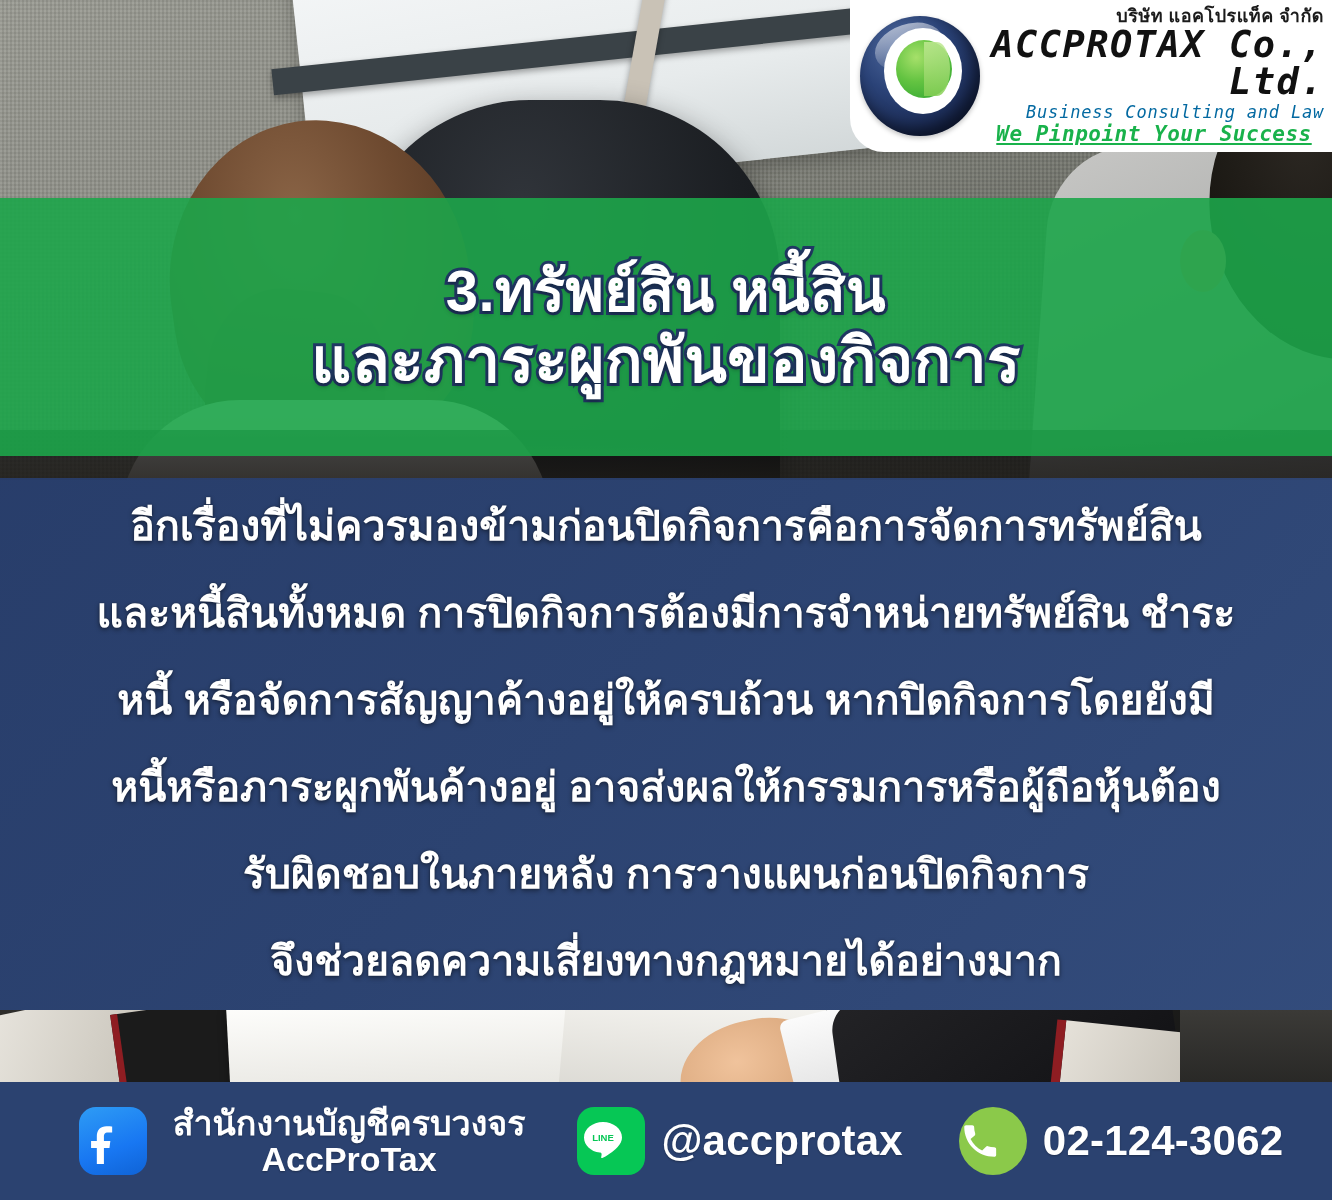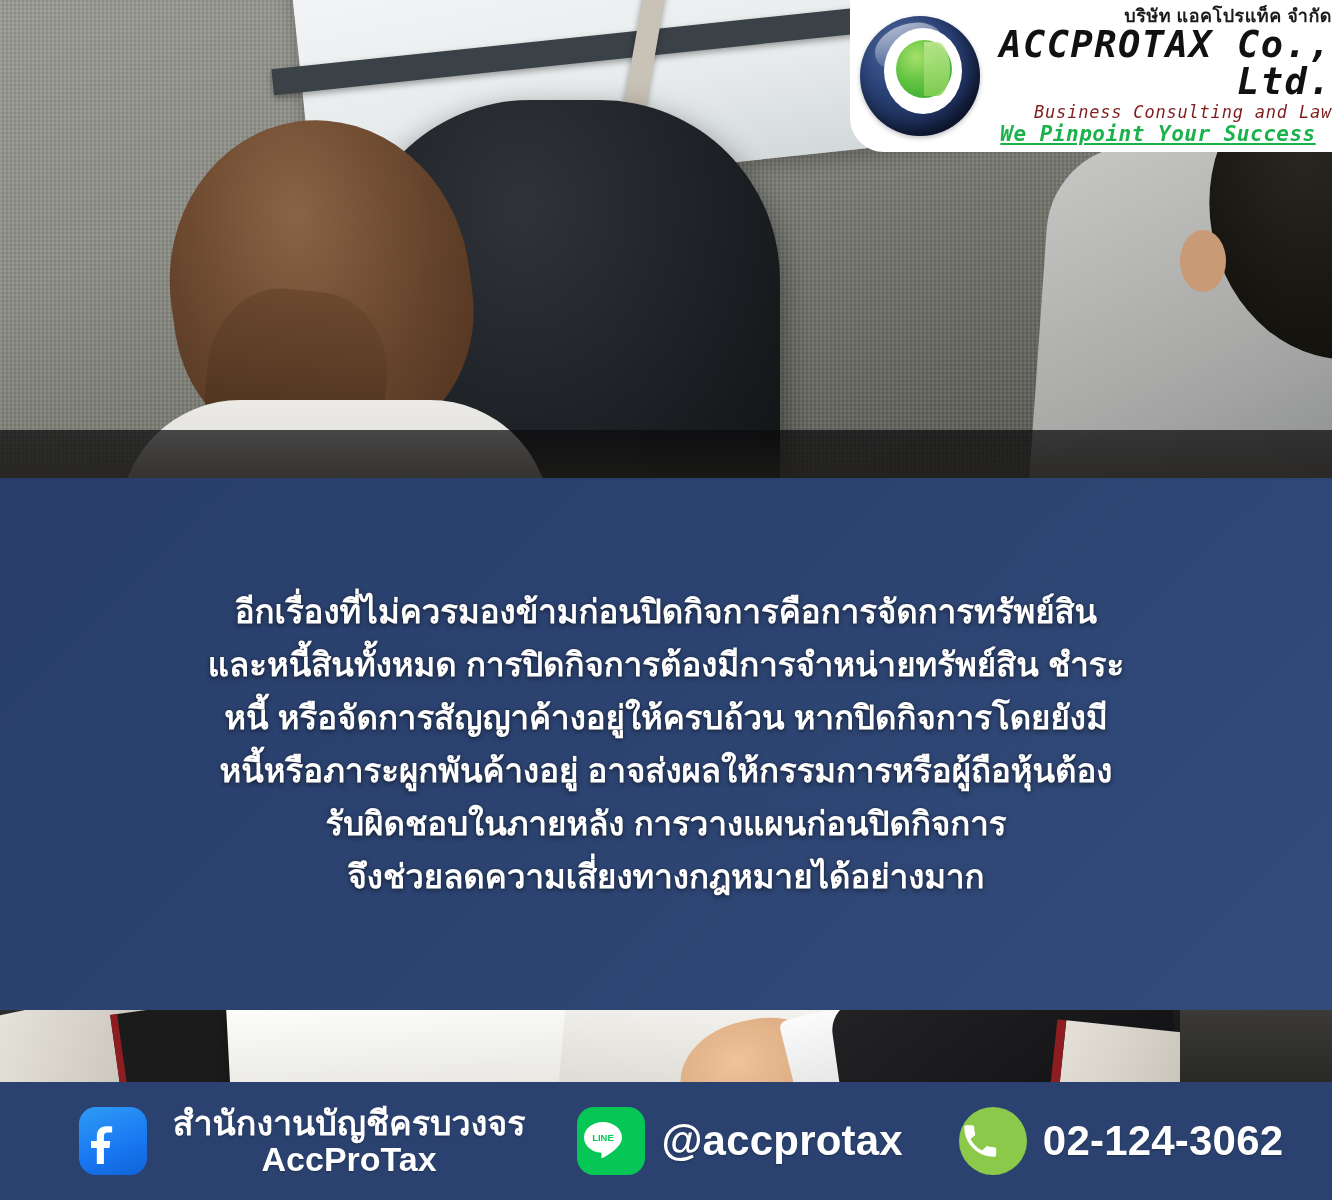--- a/index.html
+++ b/index.html
@@ -94,22 +94,22 @@
   .title-line.l2{font-size:62px;margin-top:6px;}
 
   
   .blue-band{
     position:absolute;left:0;top:478px;width:1332px;height:532px;
     background:linear-gradient(135deg,rgba(40,62,110,.90) 0%,rgba(44,68,118,.88) 45%,rgba(52,78,130,.88) 100%);
     display:flex;flex-direction:column;align-items:center;justify-content:center;
     padding:10px 46px;
   }
   .body-line{
-    color:#ffffff;font-weight:bold;font-size:33px;line-height:1.0;
-    text-align:center;white-space:nowrap;margin:10px 0;
+    color:#ffffff;font-weight:bold;font-size:41px;line-height:1.0;
+    text-align:center;white-space:nowrap;margin:23px 0;
     text-shadow:0 2px 5px rgba(0,0,0,.45), 0 0 2px rgba(0,0,0,.35);
   }
 
   
   .footer{
     position:absolute;left:0;bottom:0;width:1332px;height:118px;
     background:#2b4270;display:flex;align-items:center;justify-content:center;gap:0;
   }
   .fgroup{display:flex;align-items:center;}
   .fgroup.fb{margin-left:30px;gap:12px;}
@@ -141,25 +141,25 @@
   .lm-gloss{position:absolute;left:18px;top:12px;width:70px;height:46px;border-radius:50%;
     background:linear-gradient(180deg,rgba(255,255,255,.55),rgba(255,255,255,0));transform:rotate(-18deg);}
   .lm-white{position:absolute;left:28px;top:16px;width:78px;height:86px;border-radius:50%;
     background:#ffffff;}
   .lm-green{position:absolute;left:40px;top:28px;width:56px;height:58px;border-radius:50%;
     background:radial-gradient(circle at 36% 30%,#a6e06a 0%,#63c341 45%,#2aa32f 100%);}
   .lm-wedge{position:absolute;left:68px;top:30px;width:26px;height:54px;
     background:linear-gradient(180deg,#bfe892,#86cf55);
     border-radius:0 60% 60% 0;opacity:.85;}
 
-  .logo-text{flex:1 1 auto;text-align:right;line-height:1;}
+  .logo-text{flex:1 1 auto;padding-right:8px;text-align:right;line-height:1;}
   .lt-thai{color:#1b1b1b;font-size:18px;font-weight:bold;letter-spacing:.5px;}
   .lt-main{color:#111;font-size:37px;font-weight:bold;font-style:italic;letter-spacing:1.5px;
     font-family:"DejaVu Sans Mono","Liberation Mono",monospace;margin-top:1px;}
-  .lt-sub{color:#7f1d1d;font-size:17px;font-style:italic;letter-spacing:.8px;margin-top:4px;
+  .lt-sub{color:#0369a1;font-size:17px;font-style:italic;letter-spacing:.8px;margin-top:4px;
     font-family:"DejaVu Sans Mono","Liberation Mono",monospace;}
   .lt-slogan{color:#19b24b;font-size:21px;font-style:italic;font-weight:bold;letter-spacing:.5px;
     margin-top:3px;text-align:center;
     font-family:"DejaVu Sans Mono","Liberation Mono",monospace;text-decoration:underline;}
 </style>
 </head>
 <body>
 
 <div class="page">
 
@@ -186,20 +186,24 @@
     <div class="pb-book2"></div>
     <div class="pb-paper"></div>
     <div class="pb-paper2"></div>
     <div class="pb-hand"></div>
     <div class="pb-cuff"></div>
     <div class="pb-sleeve"></div>
     <div class="pb-book3"></div>
     <div class="pb-dark"></div>
   </div>
 
+  <div class="green-band">
+    <div class="title-line l1">3.ทรัพย์สิน หนี้สิน</div>
+    <div class="title-line l2">และภาระผูกพันของกิจการ</div>
+  </div>
 
   <div class="blue-band">
     <div class="body-line">อีกเรื่องที่ไม่ควรมองข้ามก่อนปิดกิจการคือการจัดการทรัพย์สิน</div>
     <div class="body-line">และหนี้สินทั้งหมด การปิดกิจการต้องมีการจำหน่ายทรัพย์สิน ชำระ</div>
     <div class="body-line">หนี้ หรือจัดการสัญญาค้างอยู่ให้ครบถ้วน หากปิดกิจการโดยยังมี</div>
     <div class="body-line">หนี้หรือภาระผูกพันค้างอยู่ อาจส่งผลให้กรรมการหรือผู้ถือหุ้นต้อง</div>
     <div class="body-line">รับผิดชอบในภายหลัง การวางแผนก่อนปิดกิจการ</div>
     <div class="body-line">จึงช่วยลดความเสี่ยงทางกฎหมายได้อย่างมาก</div>
   </div>
 

